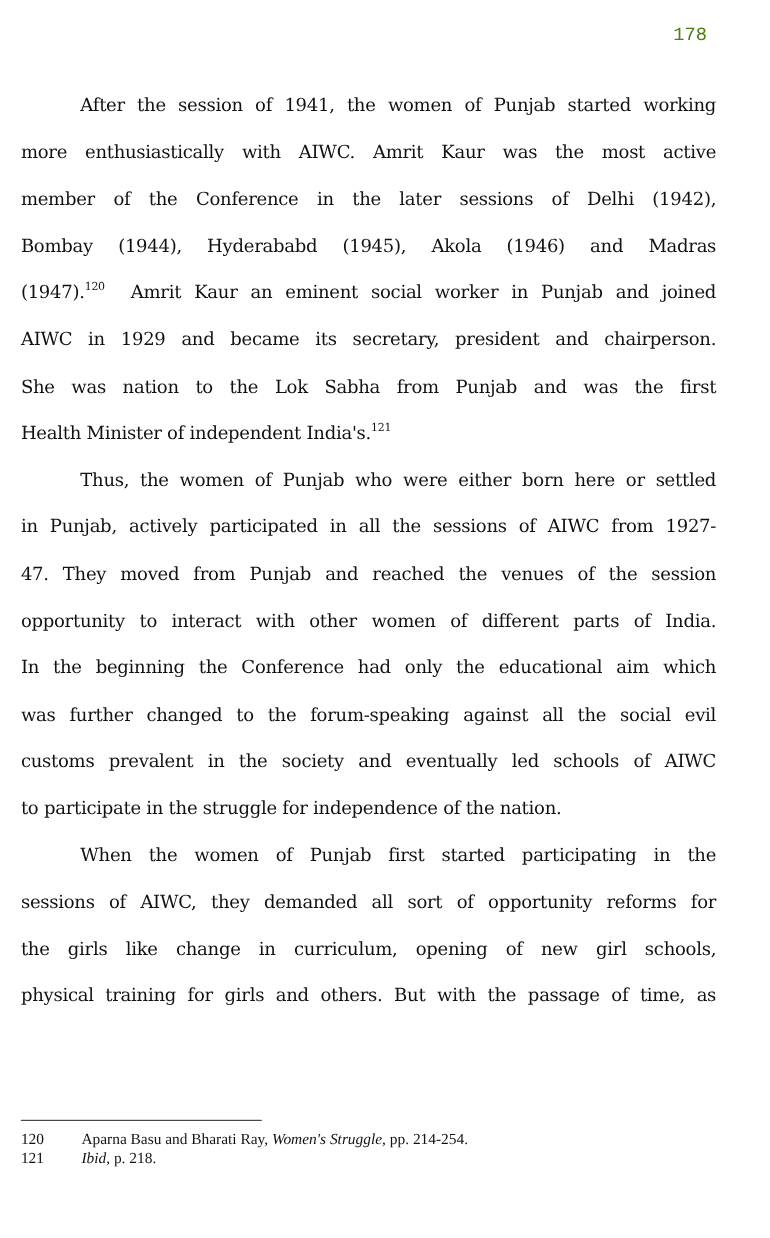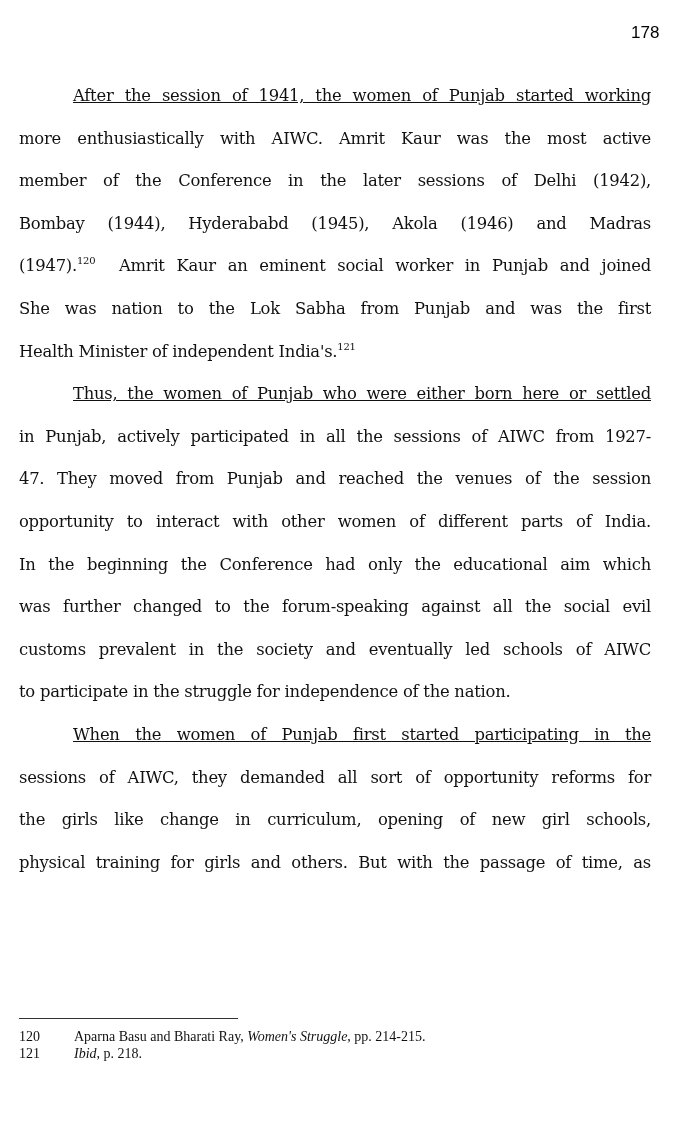--- a/index.html
+++ b/index.html
@@ -1,40 +1,41 @@
 <!DOCTYPE html>
 <html><head>
 <meta charset="utf-8">
 <style>
   html, body { margin: 0; padding: 0; background: #ffffff; }
   body { width: 700px; height: 1125px; position: relative; overflow: hidden; color: #111; }
-  .page-number { position: absolute; top: 23px; left: 612px; font-family: Liberation Sans, sans-serif; font-size: 17px; color: #000000; margin-left: 19px; }
+  .page-number { position: absolute; top: 23px; left: 612px; font-family: Liberation Mono, monospace; font-size: 17px; color: #4d7c0f; }
   .body-text { position: absolute; left: 19px; top: 75px; width: 632px; font-family: "DejaVu Serif", serif; font-size: 16.4px; line-height: 42.6px; letter-spacing: -0.25px; }
   .line { display: block; white-space: nowrap; height: 42.6px; }
   .justify { text-align: justify; text-align-last: justify; }
-  .indent { padding-left: 54px; text-decoration: underline; }
+  .indent { padding-left: 54px; }
   sup { font-size: 10px; vertical-align: 7px; line-height: 0; }
   .rule { position: absolute; left: 19px; top: 1018px; width: 219px; height: 1px; background: #333; }
   .footnotes { position: absolute; left: 19px; top: 1028px; font-family: "Liberation Serif", serif; font-size: 14px; line-height: 17px; color: #111; }
   .fn { display: flex; white-space: nowrap; }
   .fn-num { width: 55px; }
   .italic { font-style: italic; margin-top: 12px; }
 </style>
 </head>
 <body>
 
 <div class="page-number">178</div>
 
 <div class="body-text">
 
   <span class="line justify indent">After the session of 1941, the women of Punjab started working</span>
   <span class="line justify">more enthusiastically with AIWC.  Amrit Kaur was the most active</span>
   <span class="line justify">member of the Conference in the later sessions of Delhi (1942),</span>
   <span class="line justify">Bombay (1944), Hyderababd (1945), Akola (1946) and Madras</span>
   <span class="line justify"><span>(1947).</span><sup>120</sup><span style="white-space:pre">  Amrit Kaur an eminent social worker in Punjab and joined</span></span>
+  <span class="line justify">AIWC in 1929 and became its secretary, president and chairperson.</span>
   <span class="line justify">She was nation to the Lok Sabha from Punjab and was the first</span>
   <span class="line"><span>Health Minister of independent India's.</span><sup>121</sup></span>
 
   <span class="line justify indent">Thus, the women of Punjab who were either born here or settled</span>
   <span class="line justify">in Punjab, actively participated in all the sessions of AIWC from 1927-</span>
   <span class="line justify">47.  They moved from Punjab and reached the venues of the session</span>
   <span class="line justify">opportunity to interact with other women of different parts of India.</span>
   <span class="line justify">In the beginning the Conference had only the educational aim which</span>
   <span class="line justify">was further changed to the forum-speaking against all the social evil</span>
   <span class="line justify">customs prevalent in the society and eventually led schools of AIWC</span>
@@ -44,19 +45,19 @@
   <span class="line justify">sessions of AIWC, they demanded all sort of opportunity reforms for</span>
   <span class="line justify">the girls like change in curriculum, opening of new girl schools,</span>
   <span class="line justify">physical training for girls and others.  But with the passage of time, as</span>
 </div>
 
 <div class="rule"></div>
 
 <div class="footnotes">
   <div class="fn">
     <span class="fn-num">120</span>
-    <span><span style="white-space:pre">Aparna Basu and Bharati Ray, </span><span class="italic">Women's Struggle</span><span>, pp. 214-215.</span></span>
+    <span><span style="white-space:pre">Aparna Basu and Bharati Ray, </span><span class="italic">Women's Struggle</span><span>, pp. 214-254.</span></span>
   </div>
   <div class="fn">
     <span class="fn-num">121</span>
     <span><span></span><span class="italic">Ibid</span><span>, p. 218.</span></span>
   </div>
 </div>
 
 </body></html>

